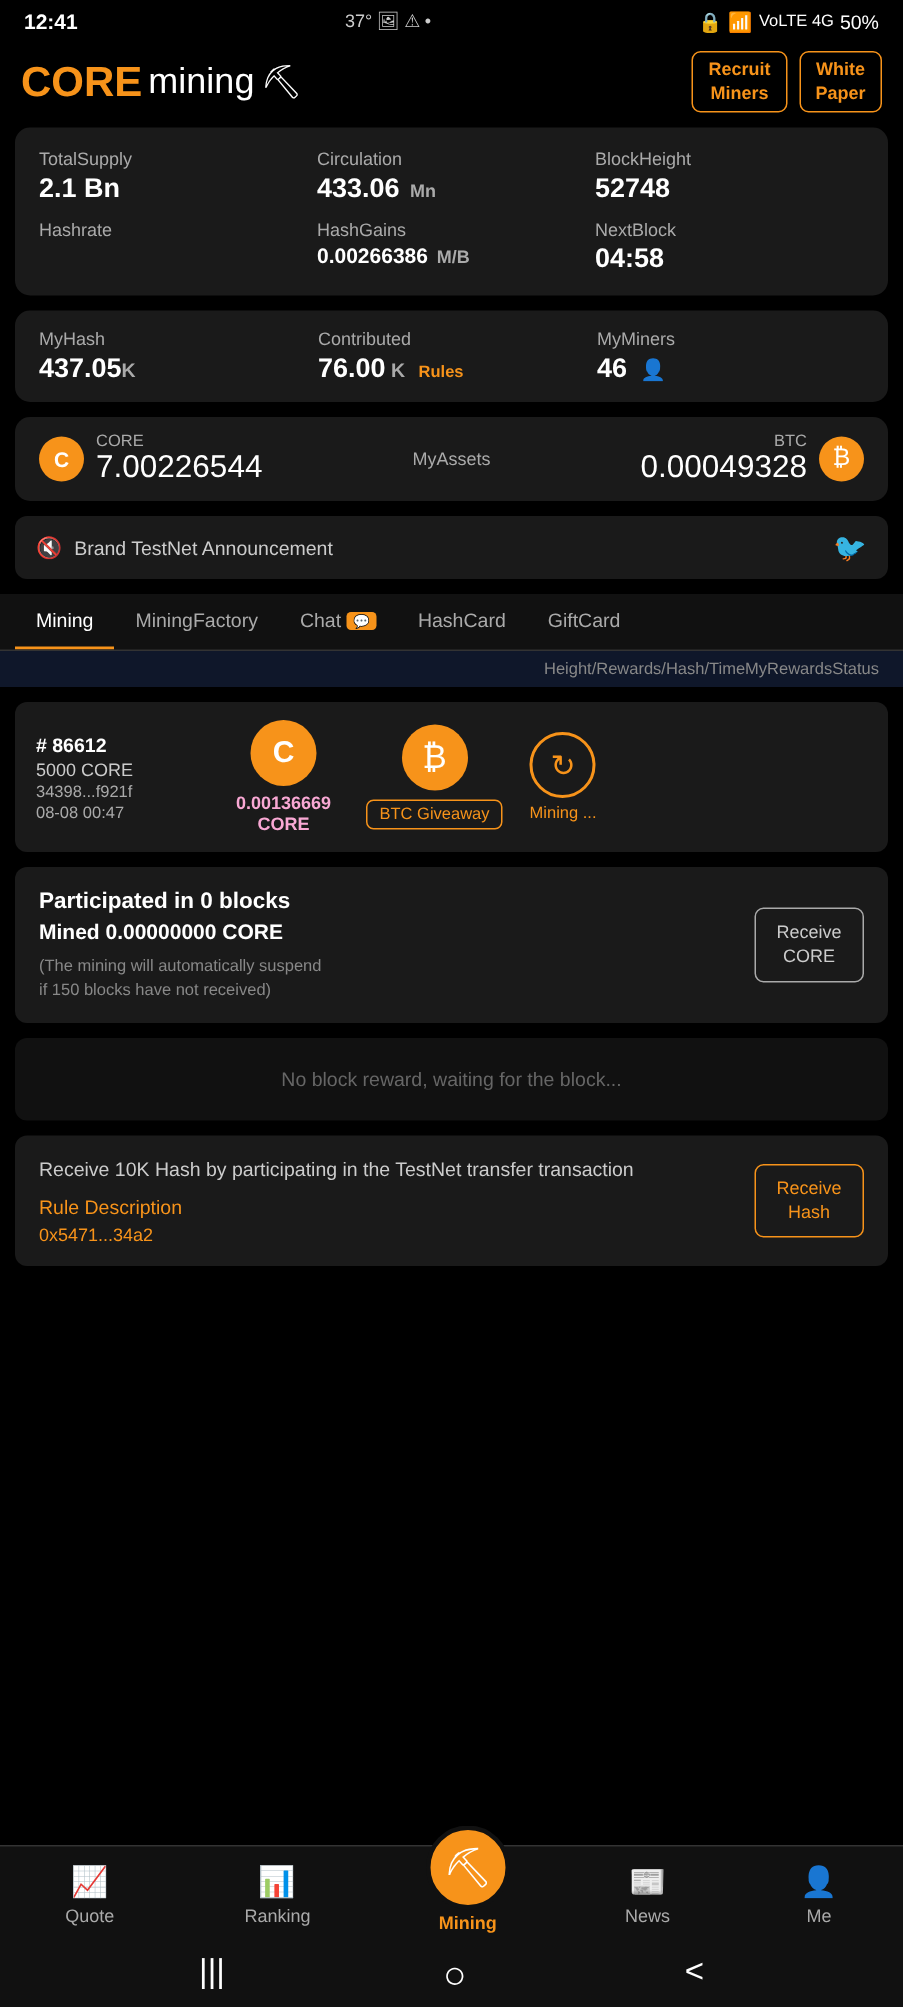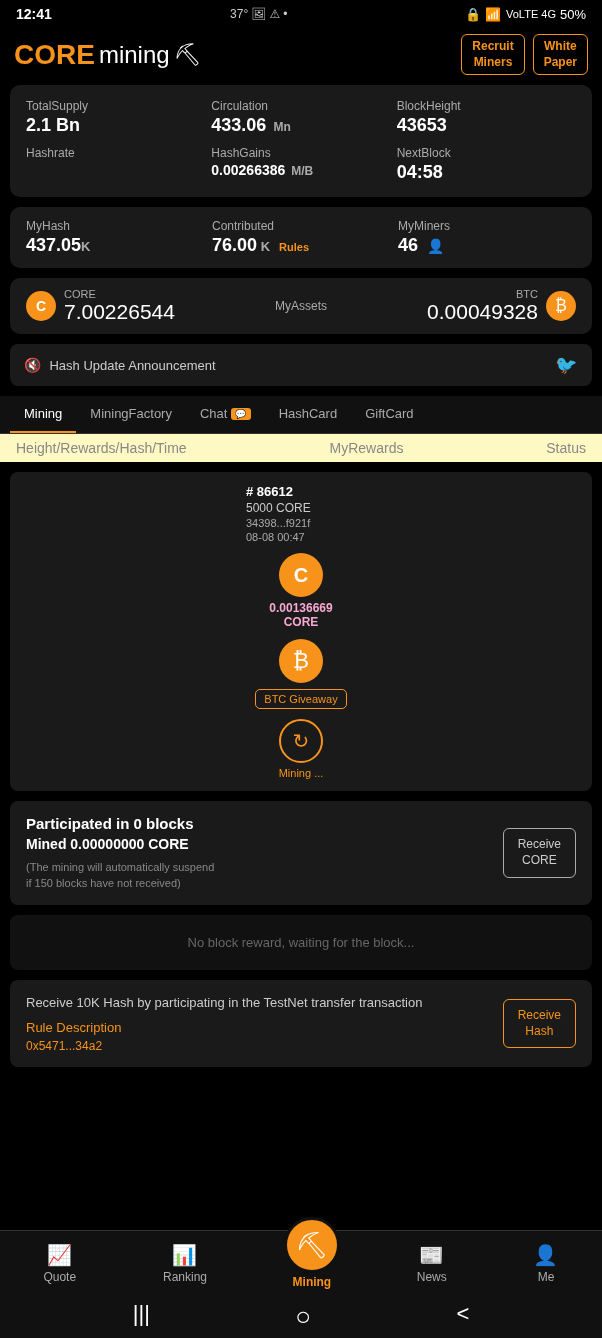--- a/index.html
+++ b/index.html
@@ -143,36 +143,35 @@
     .tab-badge {
       background: #f7931a;
       color: #fff;
       font-size: 9px;
       padding: 1px 4px;
       border-radius: 3px;
     }
     
     .table-header {
       display: flex;
-      justify-content: space-between;
+      justify-content: flex-end;
       padding: 6px 16px;
-      font-size: 14px;
+      font-size: 11px;
       color: #888;
-      background: #fef9c3;
+      background: #0f172a;
     }
     
     .mining-card {
       background: #1a1a1a;
       border-radius: 8px;
       margin: 10px 10px;
       padding: 12px 14px;
       display: flex;
       align-items: center;
       gap: 10px;
-      flex-direction: column;
     }
     .mining-info { min-width: 110px; }
     .mining-block { font-size: 13px; font-weight: 600; margin-bottom: 2px; }
     .mining-reward { font-size: 12px; color: #ccc; margin-bottom: 2px; }
     .mining-hash { font-size: 11px; color: #aaa; margin-bottom: 2px; }
     .mining-time { font-size: 11px; color: #aaa; }
     .mining-core-section {
       display: flex;
       flex-direction: column;
       align-items: center;
@@ -359,21 +358,21 @@
     </div>
     <div class="stat-item">
       <div class="stat-label">Circulation</div>
       <div class="stat-value">
         <span>433.06</span>
         <span class="stat-unit">Mn</span>
       </div>
     </div>
     <div class="stat-item">
       <div class="stat-label">BlockHeight</div>
-      <div class="stat-value">43653</div>
+      <div class="stat-value">52748</div>
     </div>
     <div class="stat-item">
       <div class="stat-label">Hashrate</div>
     </div>
     <div class="stat-item">
       <div class="stat-label">HashGains</div>
       <div class="stat-value" style="font-size:14px;">
         <span>0.00266386</span>
         <span class="stat-unit">M/B</span>
       </div>
@@ -424,21 +423,21 @@
       <div class="asset-label" style="text-align:right;">BTC</div>
       <div class="asset-value">0.00049328</div>
     </div>
     <div class="asset-icon-btc">₿</div>
   </div>
 </div>
 
 <div class="announcement">
   <div class="announcement-left">
     <span class="announcement-icon">🔇</span>
-    <span>Hash Update Announcement</span>
+    <span>Brand TestNet Announcement</span>
   </div>
   <span class="twitter-icon">🐦</span>
 </div>
 
 <div class="tabs">
   <div class="tab active">
     <span>Mining</span>
   </div>
   <div class="tab">
     <span>MiningFactory</span>

